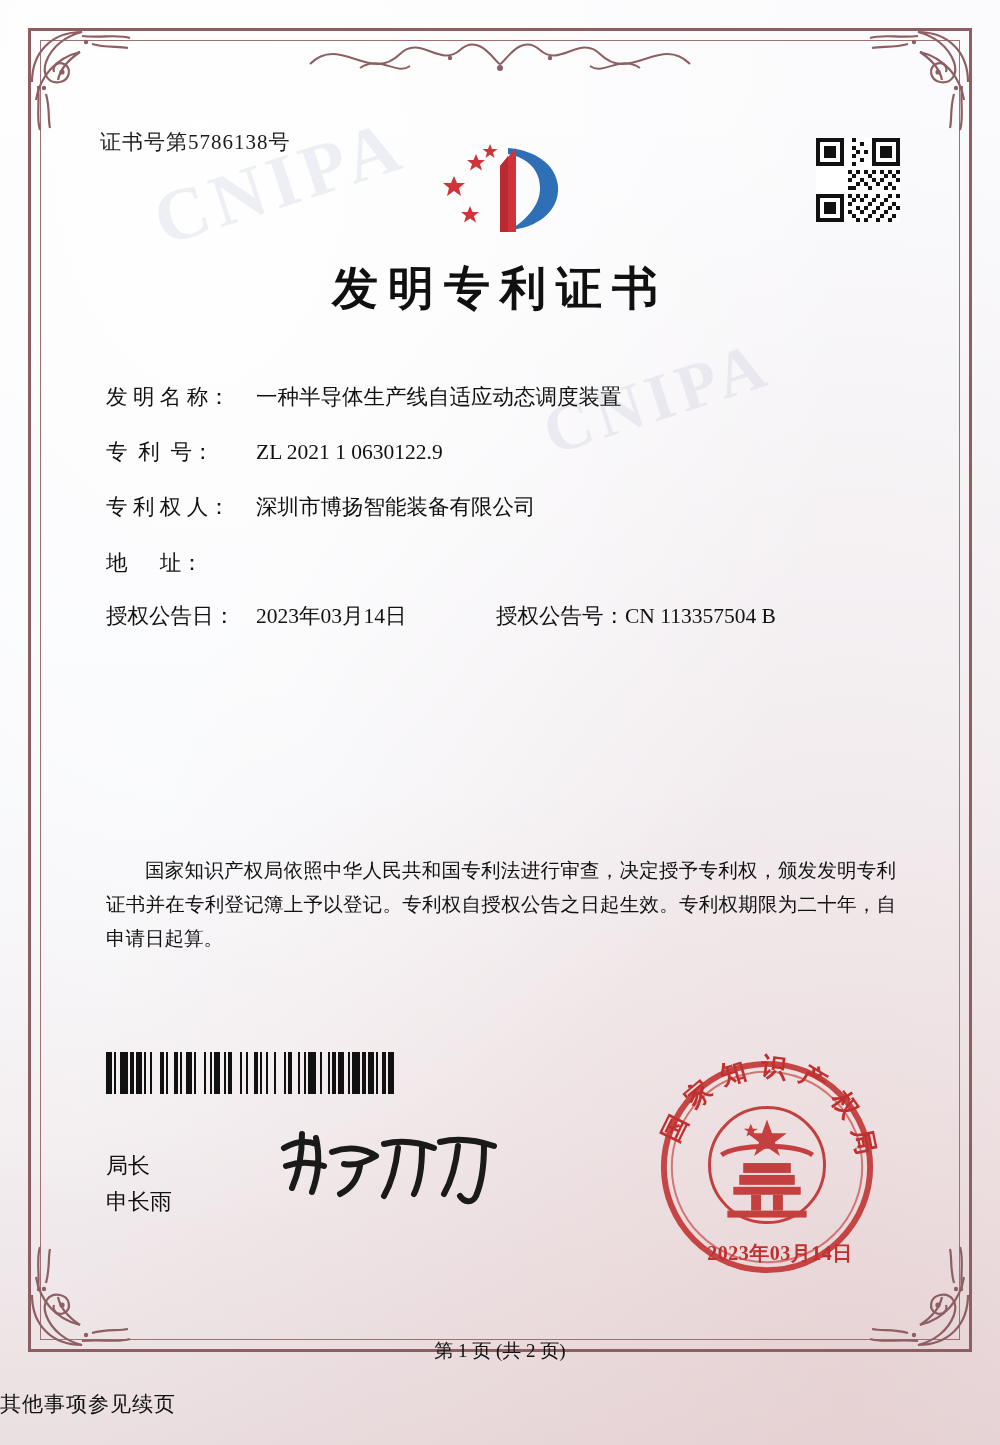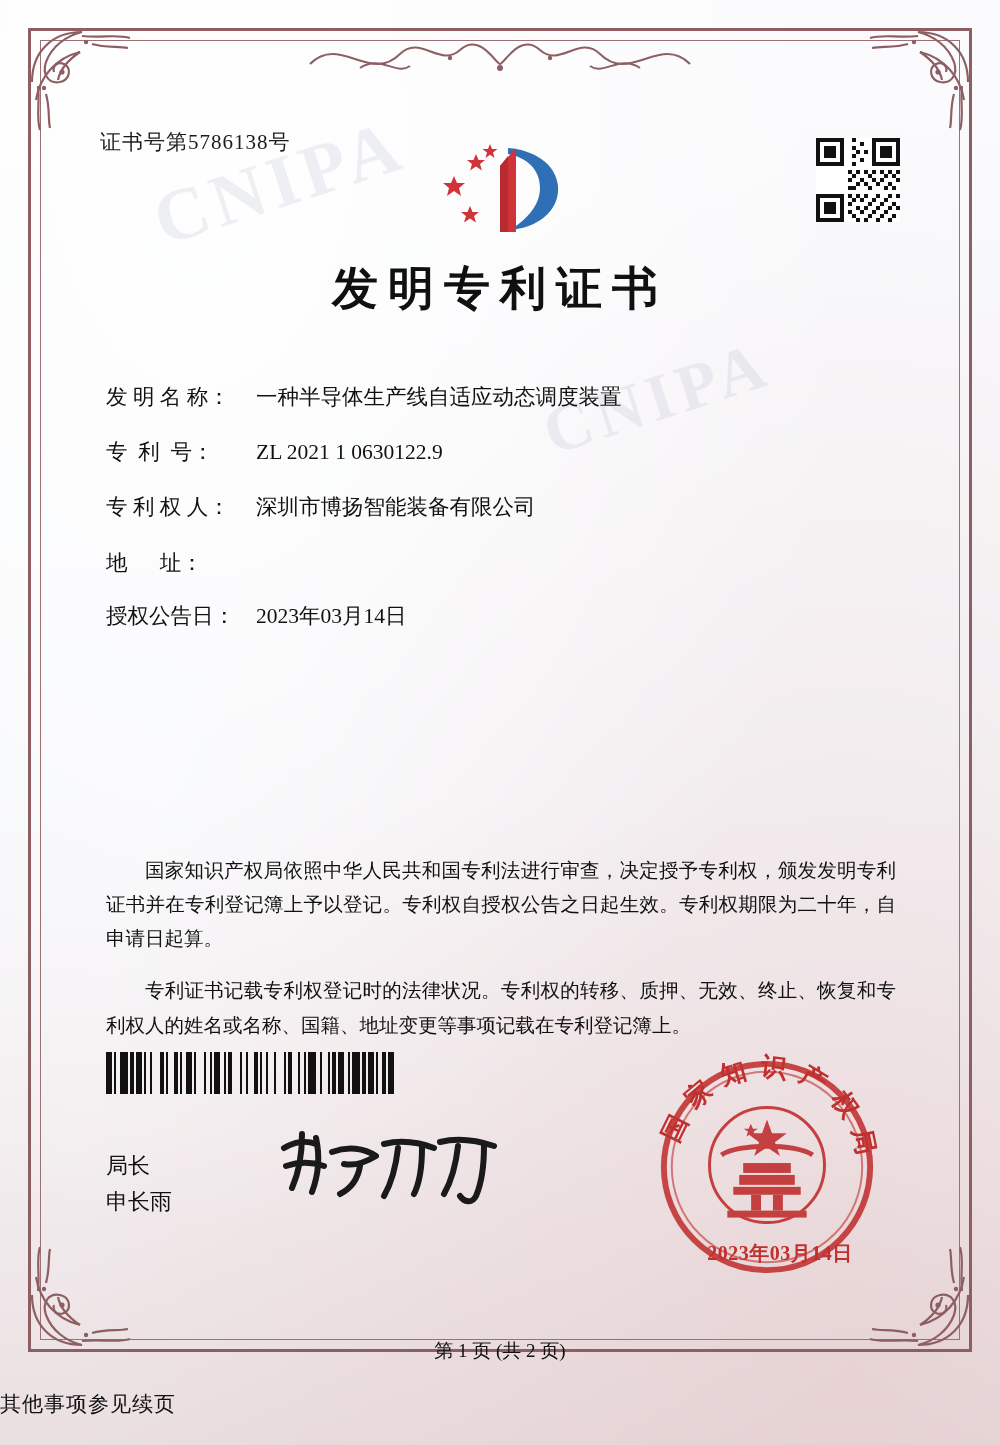--- a/index.html
+++ b/index.html
@@ -464,26 +464,29 @@
     </div>
     <div class="field-row addr">
       <div class="field-label">地      址：</div>
     </div>
 
     <div class="grant-row">
       <div class="grant-left">
         <div class="field-label">授权公告日：</div>
         <div class="field-value">2023年03月14日</div>
       </div>
+      <div class="grant-right">
+        <div class="g-label">授权公告号：</div>
+        <div class="field-value">CN 113357504 B</div>
+      </div>
     </div>
   </div>
 
   <div class="paragraphs">
     <p>国家知识产权局依照中华人民共和国专利法进行审查，决定授予专利权，颁发发明专利证书并在专利登记簿上予以登记。专利权自授权公告之日起生效。专利权期限为二十年，自申请日起算。</p>
-    <p>专利证书记载专利权登记时的法律状况。专利权的转移、质押、无效、终止、恢复和专利权人的姓名或名称、国籍、地址变更等事项记载在专利登记簿上。</p>
   </div>
 
   <div class="barcode" id="barcode">
       <i style="width:6px"></i>
       <i style="width:2px;background:transparent"></i>
       <i style="width:2px"></i>
       <i style="width:4px;background:transparent"></i>
       <i style="width:8px"></i>
       <i style="width:2px;background:transparent"></i>
       <i style="width:4px"></i>

